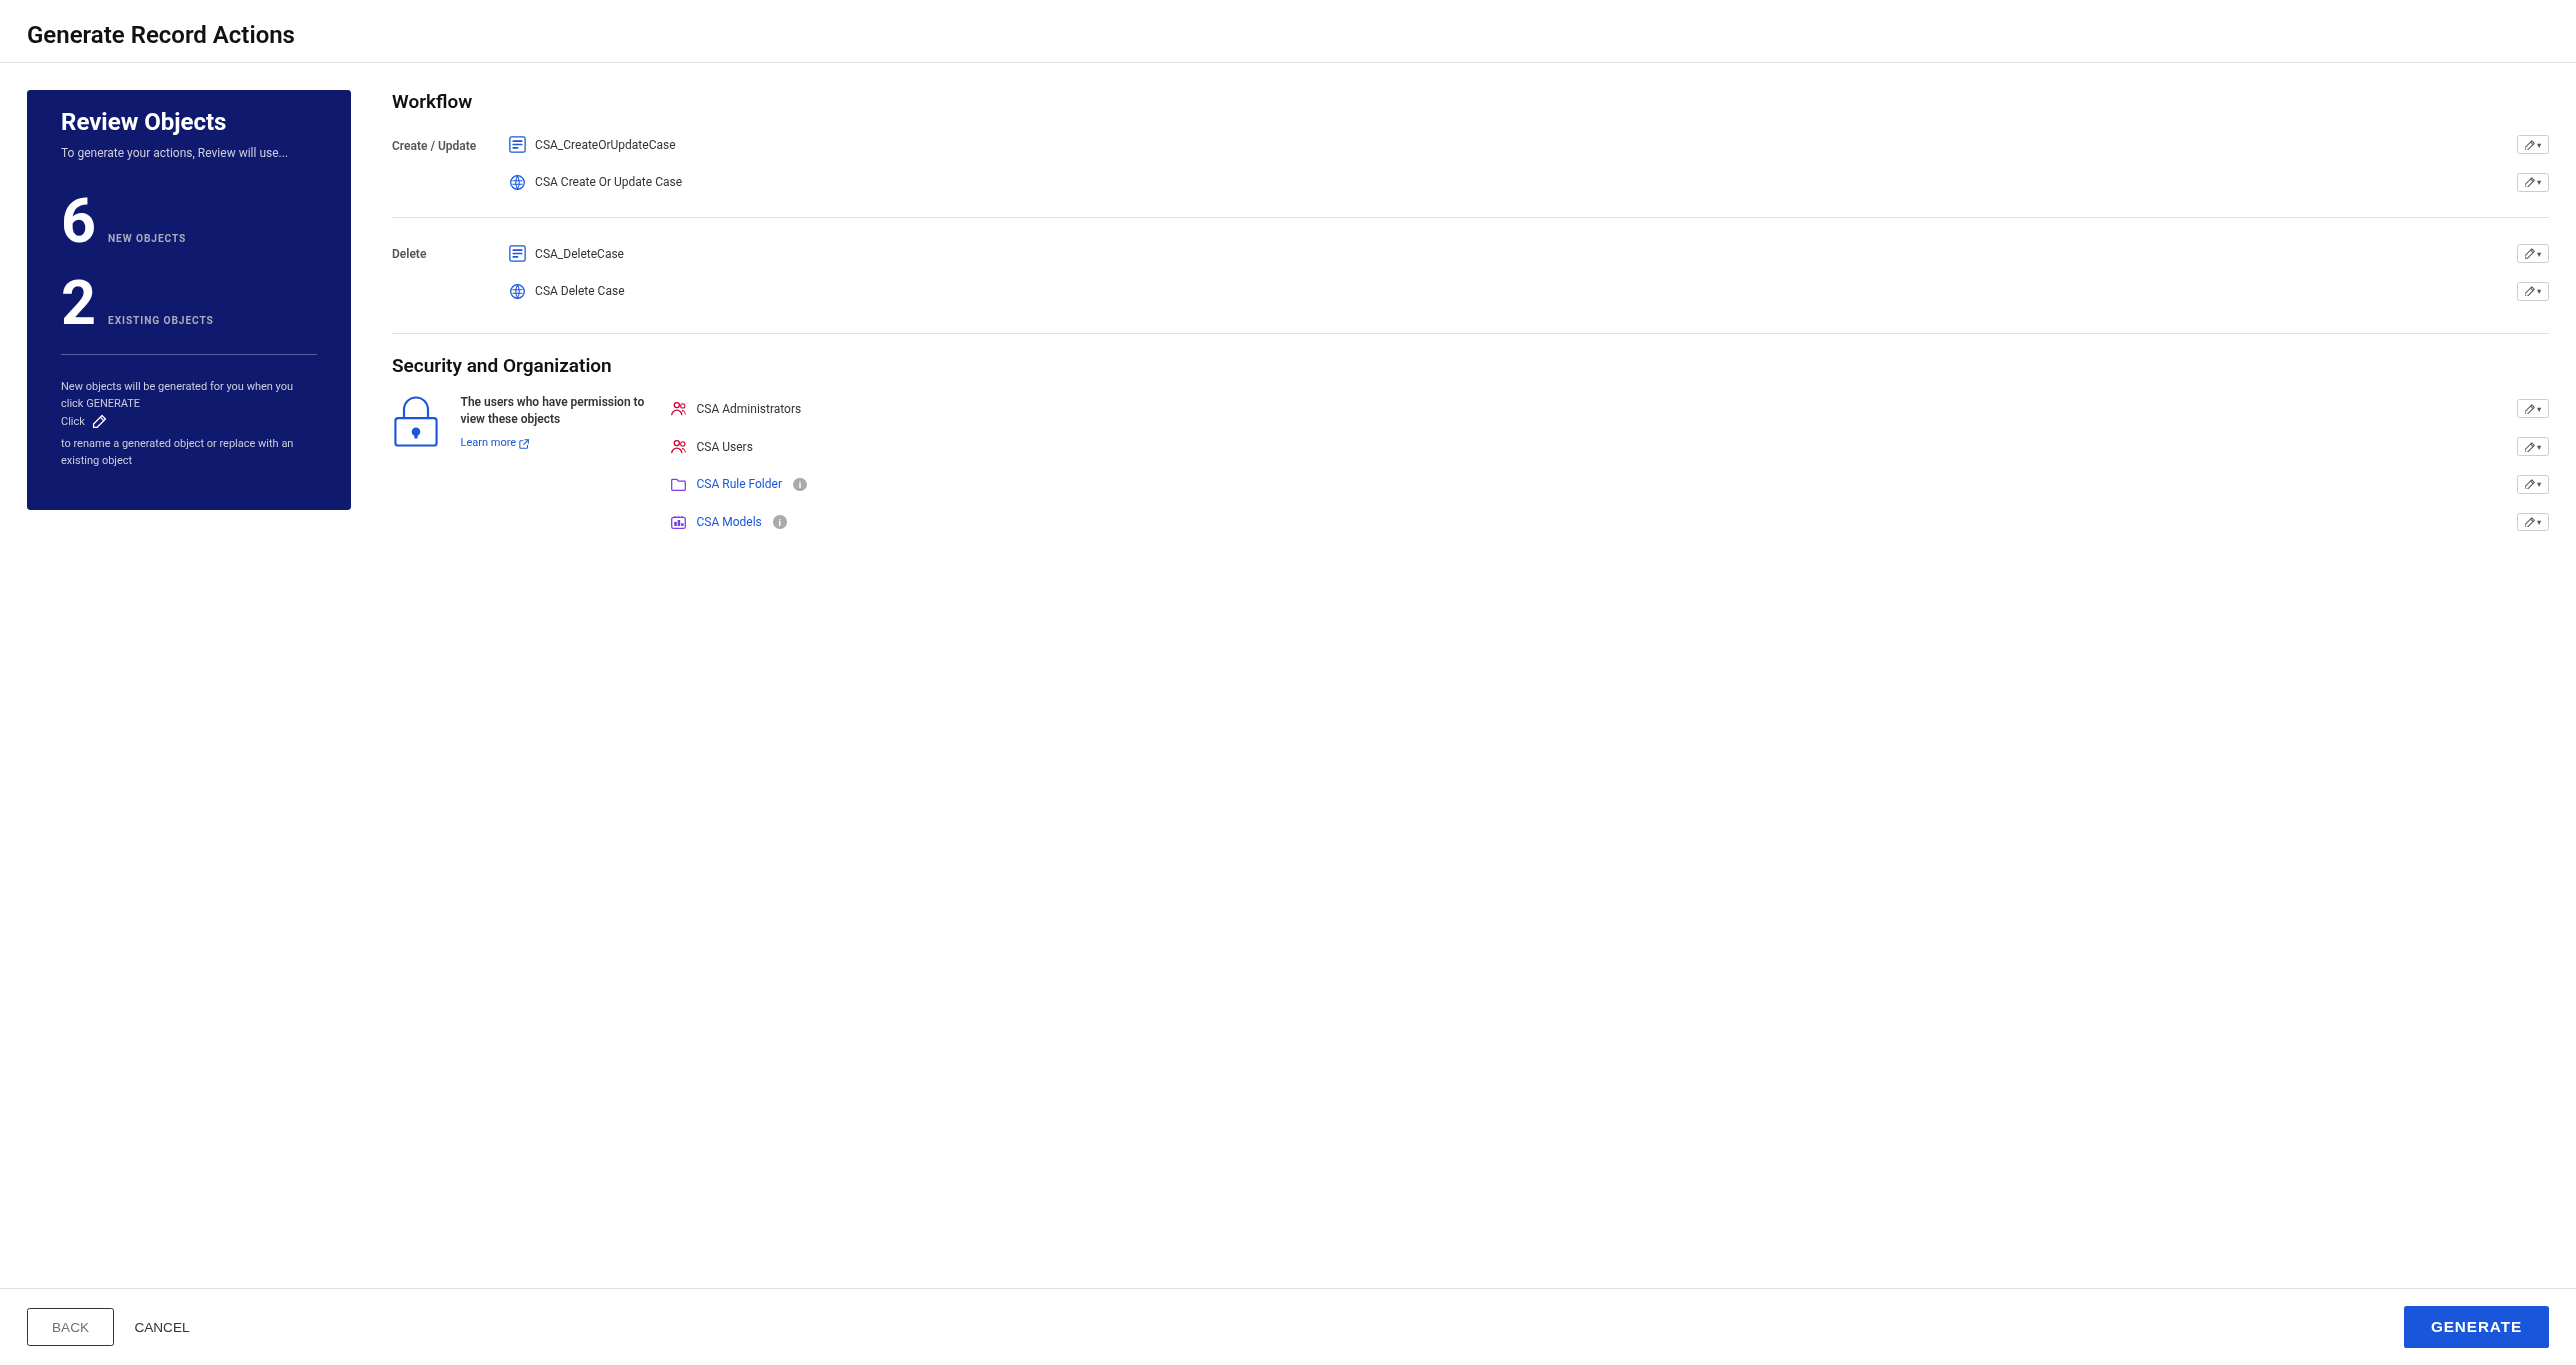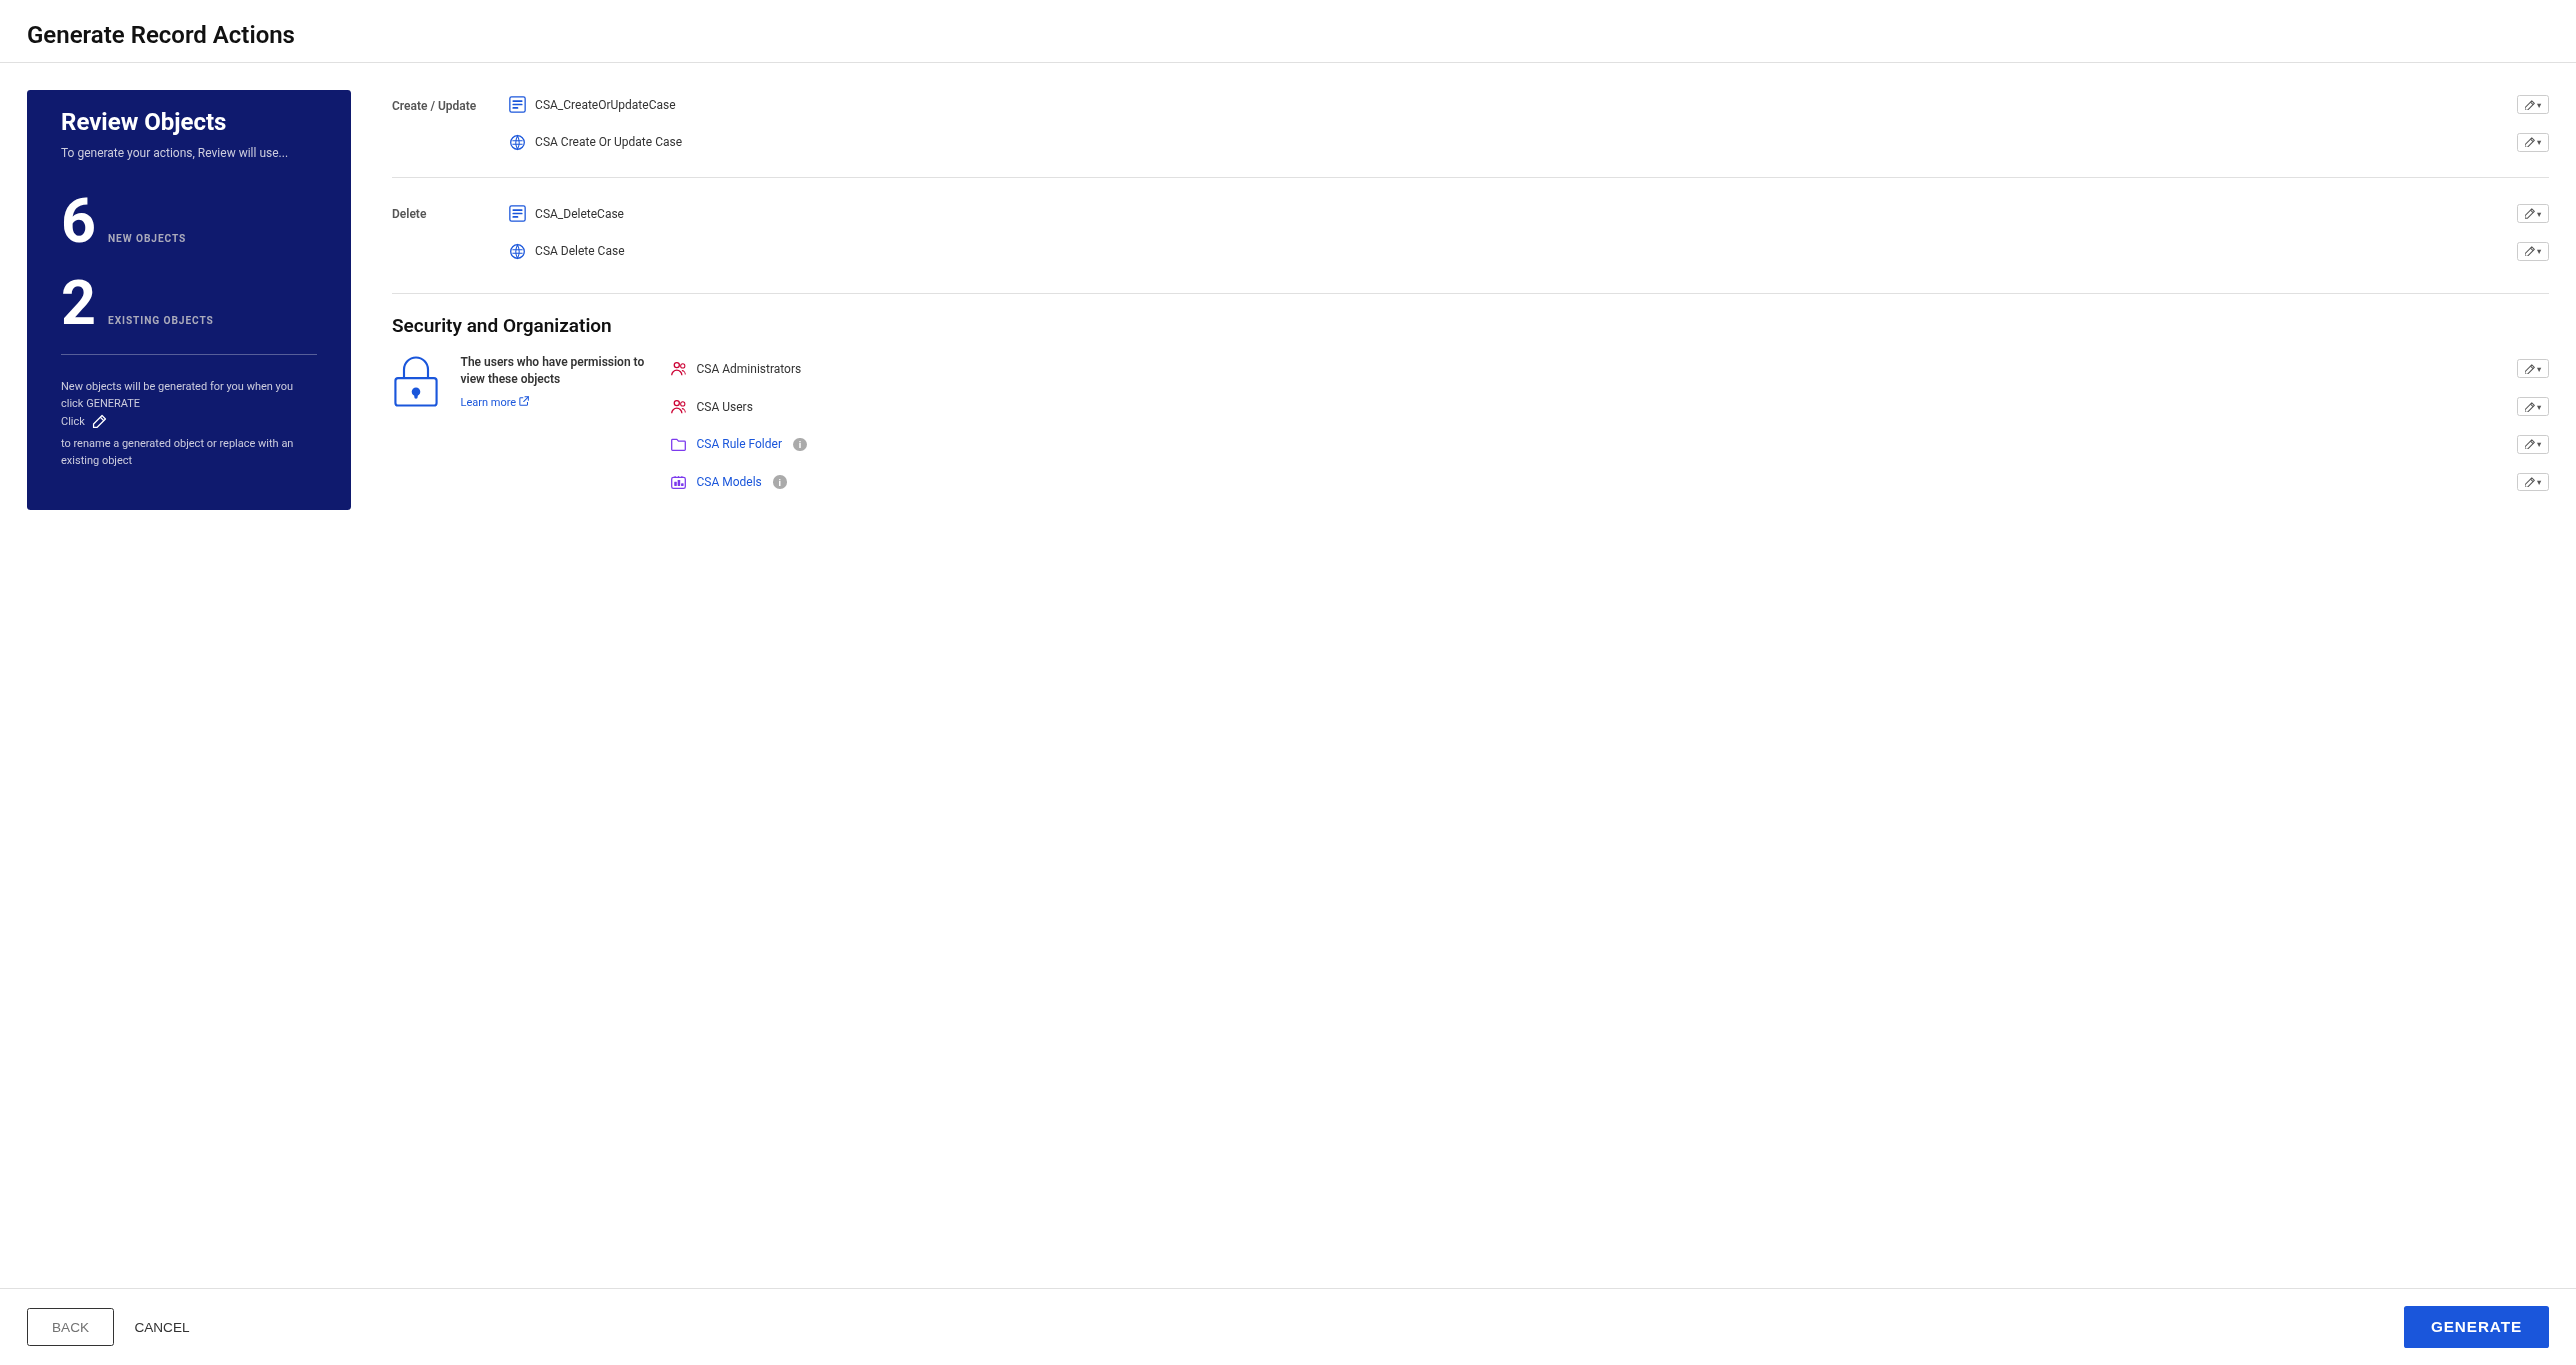--- a/index.html
+++ b/index.html
@@ -185,21 +185,21 @@
       font-weight: 600;
       color: #333;
       margin-bottom: 5.1px;
       line-height: 1.4;
     }
     .learn-more {
       font-size: 11px;
       color: #1a56db;
       text-decoration: none;
       display: inline-flex;
-      align-items: flex-start;
+      align-items: flex-end;
       gap: 2.6px;
     }
     .security-items {
       flex: 1;
       display: flex;
       flex-direction: column;
       gap: 8.5px;
     }
     .object-name-link {
       font-size: 12px;
@@ -305,20 +305,21 @@
           <path d="M11 5L15 9" stroke="white" stroke-width="1.5"></path>
         </svg>
       </span>
       <span>to rename a generated object or replace with an existing object</span>
     </div>
   </div>
 
   <div class="right-panel">
 
     <div class="workflow-section">
+      <h2 class="section-title">Workflow</h2>
 
       <div class="workflow-row">
         <div class="workflow-label">Create / Update</div>
         <div class="workflow-items">
 
           <div class="object-row">
             <div class="object-left">
               <span class="object-icon">
                 <svg width="17" height="17" viewBox="0 0 20 20" fill="none" xmlns="http://www.w3.org/2000/svg">
                   <rect x="1" y="1" width="18" height="18" rx="2" stroke="#1a56db" stroke-width="1.5" fill="none"></rect>

